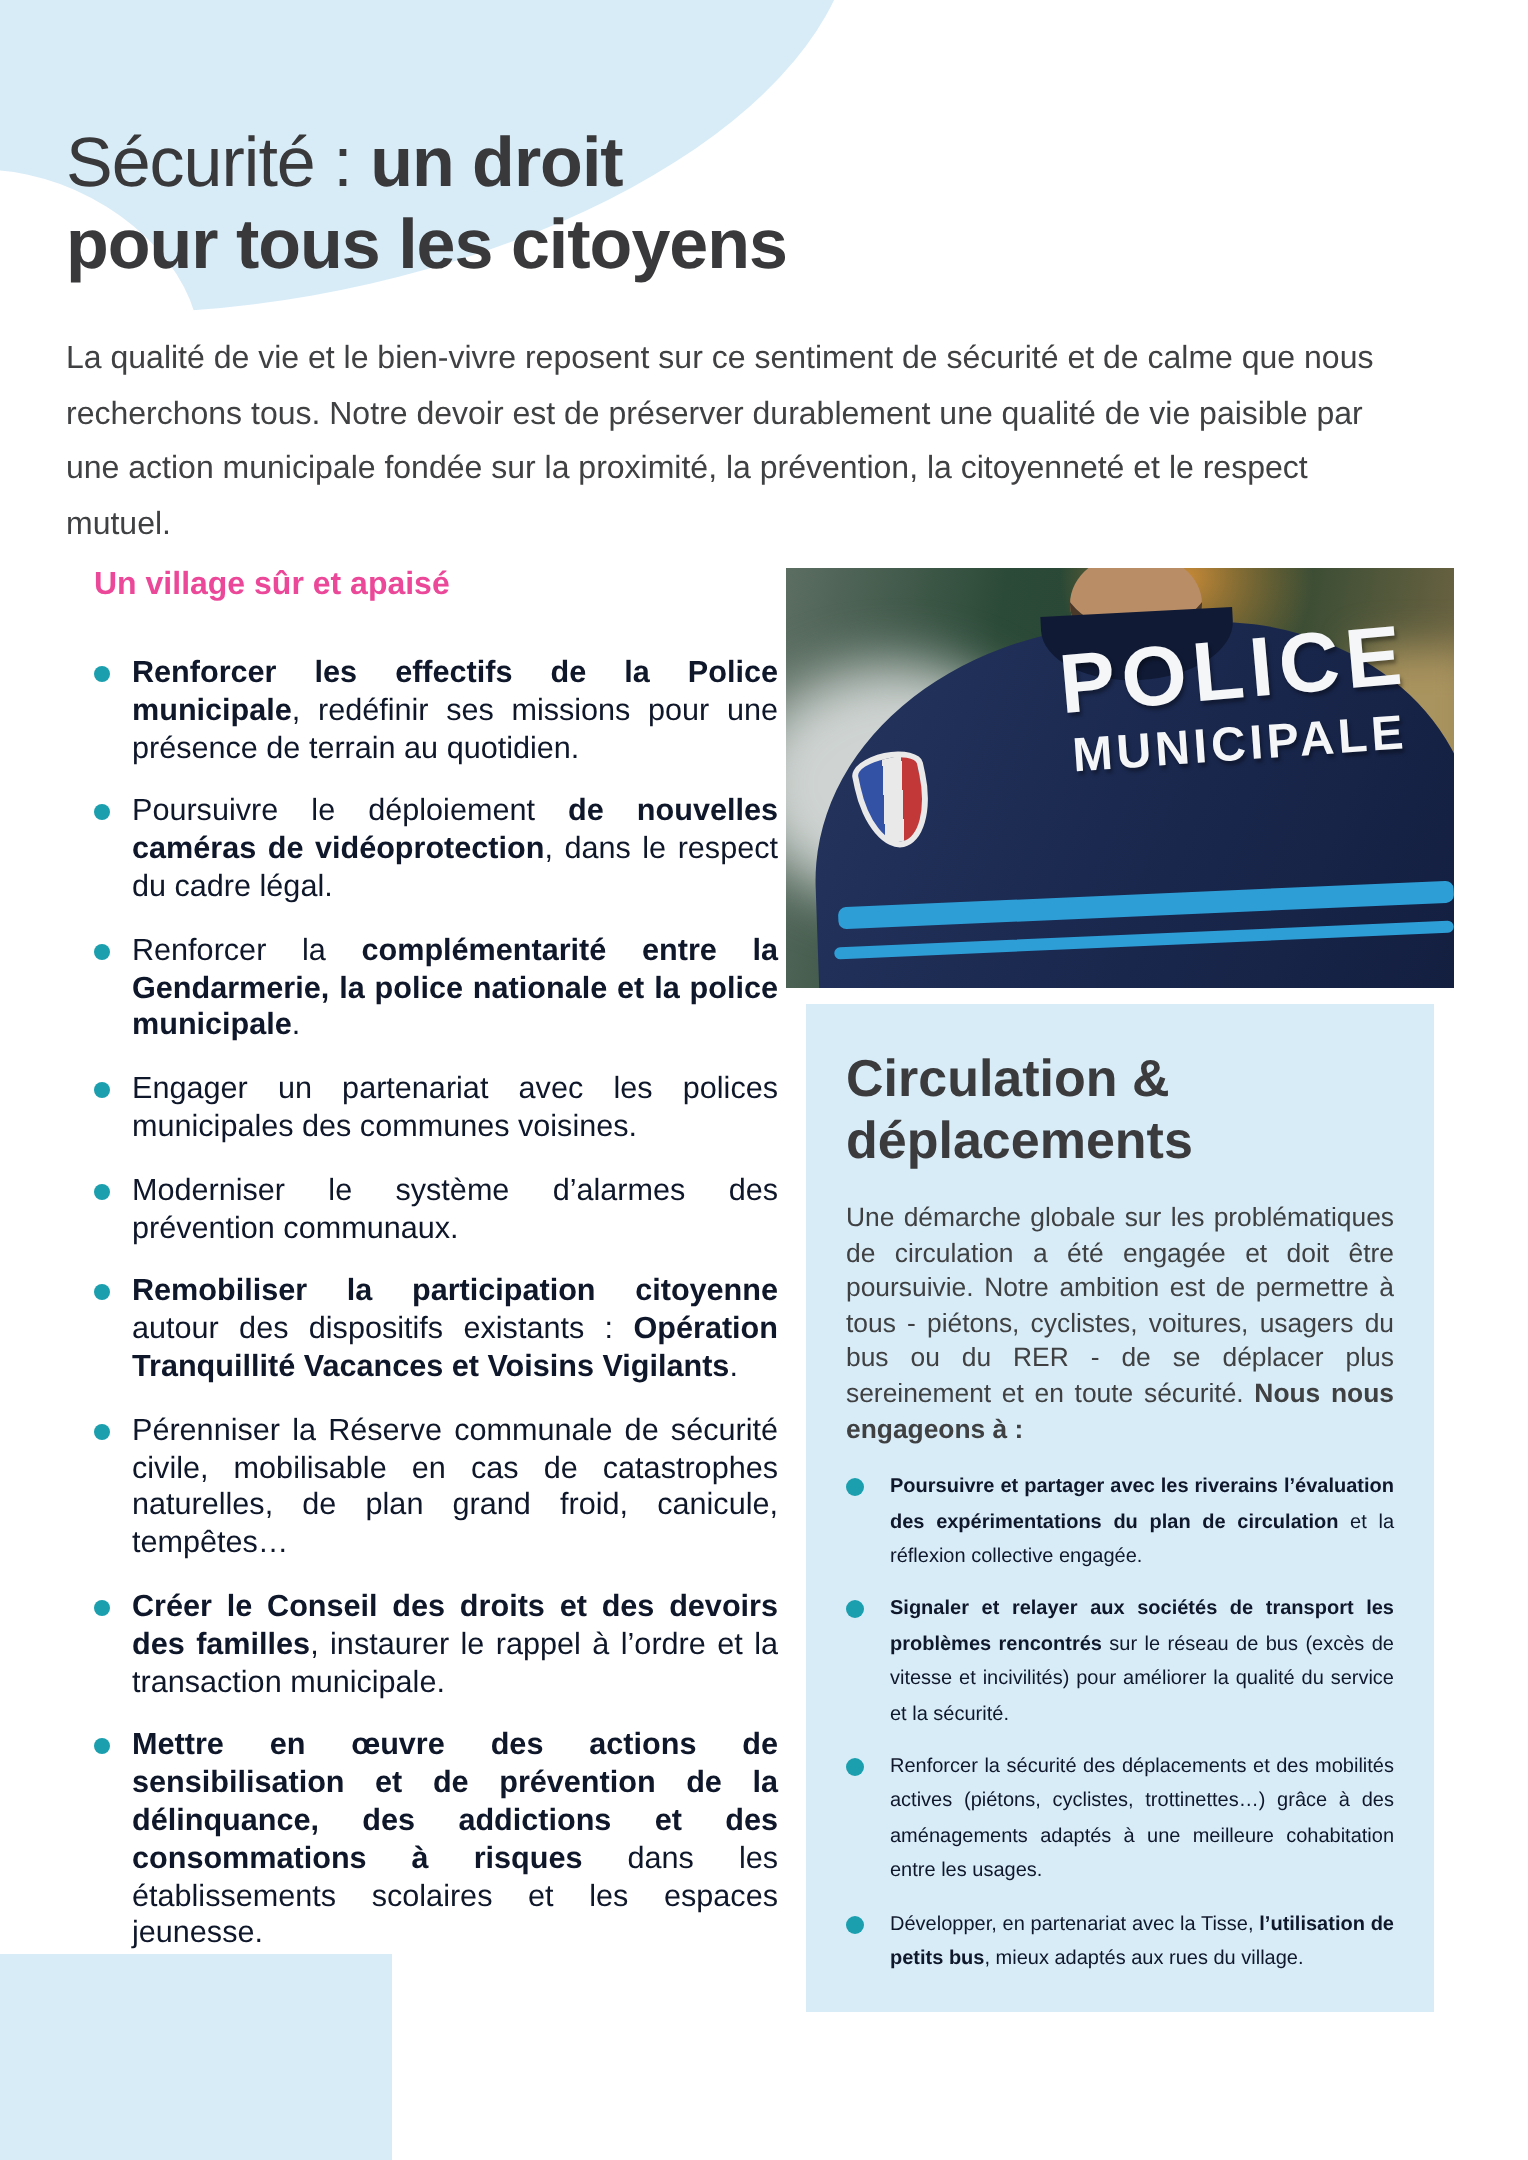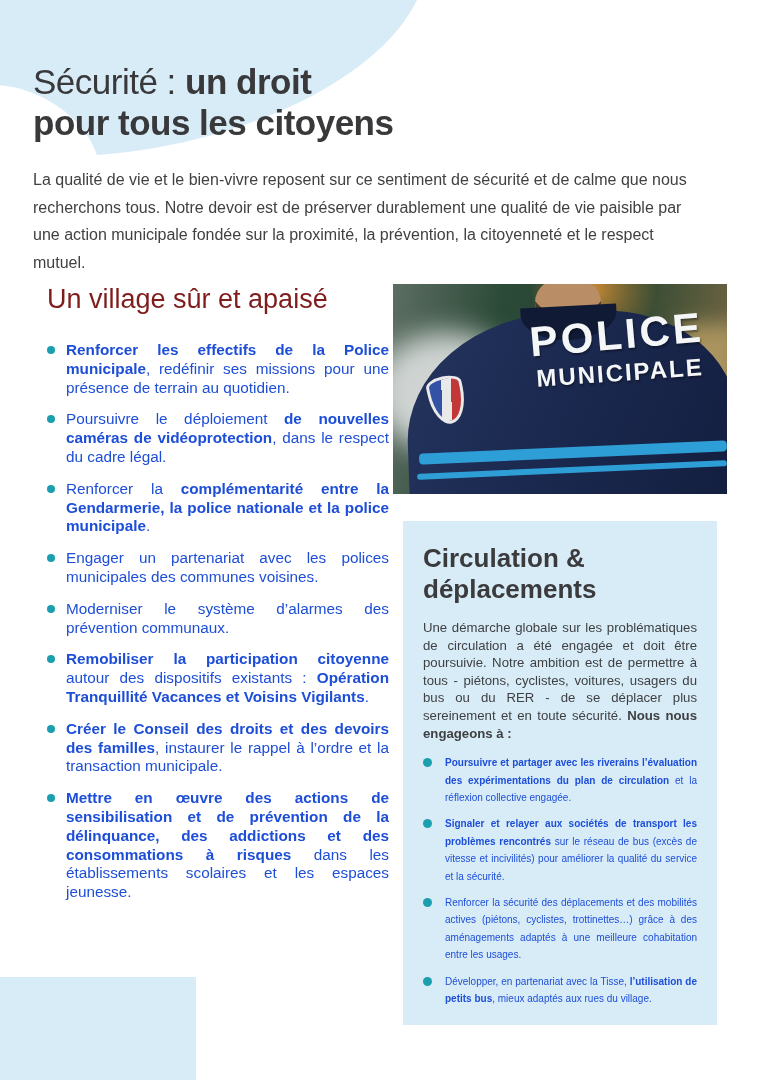--- a/index.html
+++ b/index.html
@@ -26,32 +26,32 @@
   .title .light{font-weight:normal;margin-top:48px;}
   .title .strong{font-weight:bold;}
   
   .intro{
     position:absolute;left:33px;top:150px;width:675px;
     font-size:16px;line-height:27.5px;color:#404143;
   }
   
   .col-left{position:absolute;left:47px;top:284px;width:342px;}
   .col-heading{
-    font-weight:normal;font-size:27px;color:#7f1d1d;letter-spacing:0px;
+    font-weight:bold;font-size:16px;color:#ec4899;letter-spacing:0px;
     margin:0 0 26px 0;
   }
   .bullets .bullet-item{
     position:relative;padding-left:19px;margin-bottom:13px;
   }
   .bullets .bullet-dot{
     position:absolute;left:0;top:5px;width:8px;height:8px;border-radius:50%;
     background:#1b9fae;
   }
   .bullets p{
-    margin:0;font-size:15.3px;line-height:18.8px;text-align:justify;color:#1d4ed8;
+    margin:0;font-size:15.3px;line-height:18.8px;text-align:justify;color:#0f172a;
   }
   .bullets p .b{font-weight:bold;}
   
   .photo{
     position:absolute;left:393px;top:284px;width:334px;height:210px;
     overflow:hidden;background:
       radial-gradient(circle at 60% 2%, rgba(205,140,55,.95), rgba(205,140,55,0) 22%),
       linear-gradient(100deg, #5c6e62 0%, #2c4a38 30%, #25432f 60%, #7a6a45 100%);
   }
   .photo .bg-blur-left{
@@ -95,21 +95,21 @@
   .photo .back-text{
     position:absolute;left:120px;top:28px;width:210px;text-align:center;color:#f4f6f8;
     font-weight:bold;transform:rotate(-5deg);
   }
   .photo .back-text .l1{font-size:42px;letter-spacing:3px;display:block;line-height:46px;
     text-shadow:1px 2px 2px rgba(0,0,0,.35);}
   .photo .back-text .l2{font-size:24px;letter-spacing:2px;display:block;line-height:30px;
     transform:rotate(1deg);text-shadow:1px 2px 2px rgba(0,0,0,.35);}
   
   .circ-box{
-    position:absolute;left:403px;top:521px;width:314px;height:504px;
+    position:absolute;left:403px;top:502px;width:314px;height:504px;
     background:#d8ecf8;box-sizing:border-box;padding:22px 20px 0 20px;
   }
   .circ-heading{
     font-weight:bold;font-size:26px;line-height:31px;color:#3b3b3d;margin:0 0 14px 0;
     letter-spacing:0px;
   }
   .circ-intro{
     margin:0 0 12px 0;font-size:13.2px;line-height:17.6px;text-align:justify;color:#3f4042;
   }
   .circ-intro .b{font-weight:bold;}
@@ -153,20 +153,24 @@
         <span class="bullet-dot"></span>
         <p><span>Engager un partenariat avec les polices municipales des communes voisines.</span></p>
       </div>
       <div class="bullet-item">
         <span class="bullet-dot"></span>
         <p><span>Moderniser le système d’alarmes des prévention communaux.</span></p>
       </div>
       <div class="bullet-item">
         <span class="bullet-dot"></span>
         <p><span class="b">Remobiliser la participation citoyenne</span><span> autour des dispositifs existants : </span><span class="b">Opération Tranquillité Vacances et Voisins Vigilants</span><span>.</span></p>
+      </div>
+      <div class="bullet-item">
+        <span class="bullet-dot"></span>
+        <p><span>Pérenniser la Réserve communale de sécurité civile, mobilisable en cas de catastrophes naturelles, de plan grand froid, canicule, tempêtes…</span></p>
       </div>
       <div class="bullet-item">
         <span class="bullet-dot"></span>
         <p><span class="b">Créer le Conseil des droits et des devoirs des familles</span><span>, instaurer le rappel à l’ordre et la transaction municipale.</span></p>
       </div>
       <div class="bullet-item">
         <span class="bullet-dot"></span>
         <p><span class="b">Mettre en œuvre des actions de sensibilisation et de prévention de la délinquance, des addictions et des consommations à risques</span><span> dans les établissements scolaires et les espaces jeunesse.</span></p>
       </div>
     </div>

